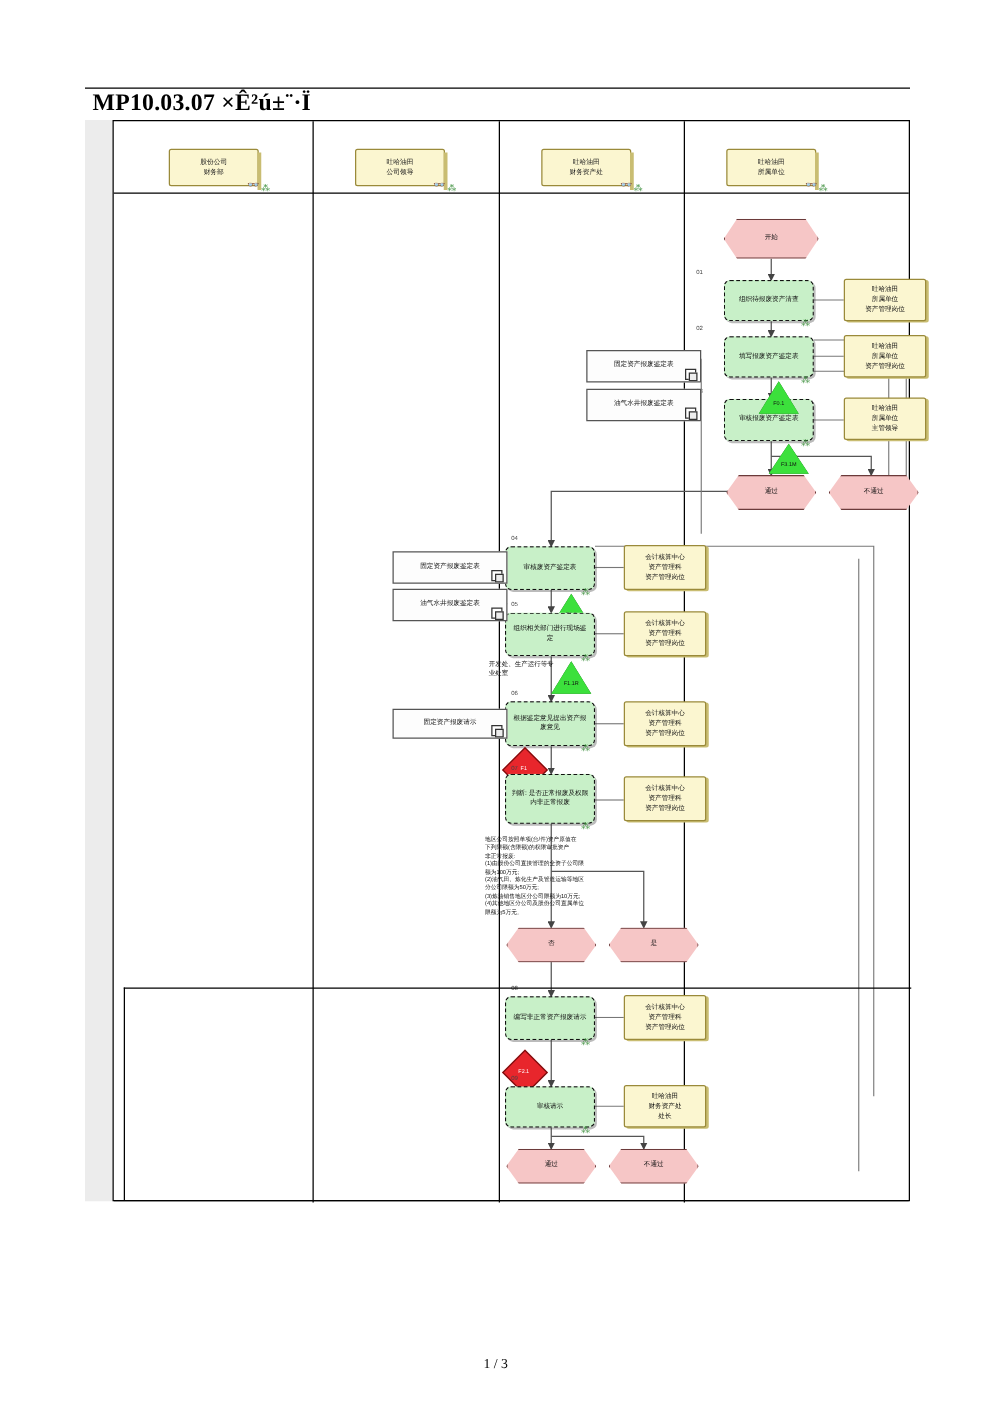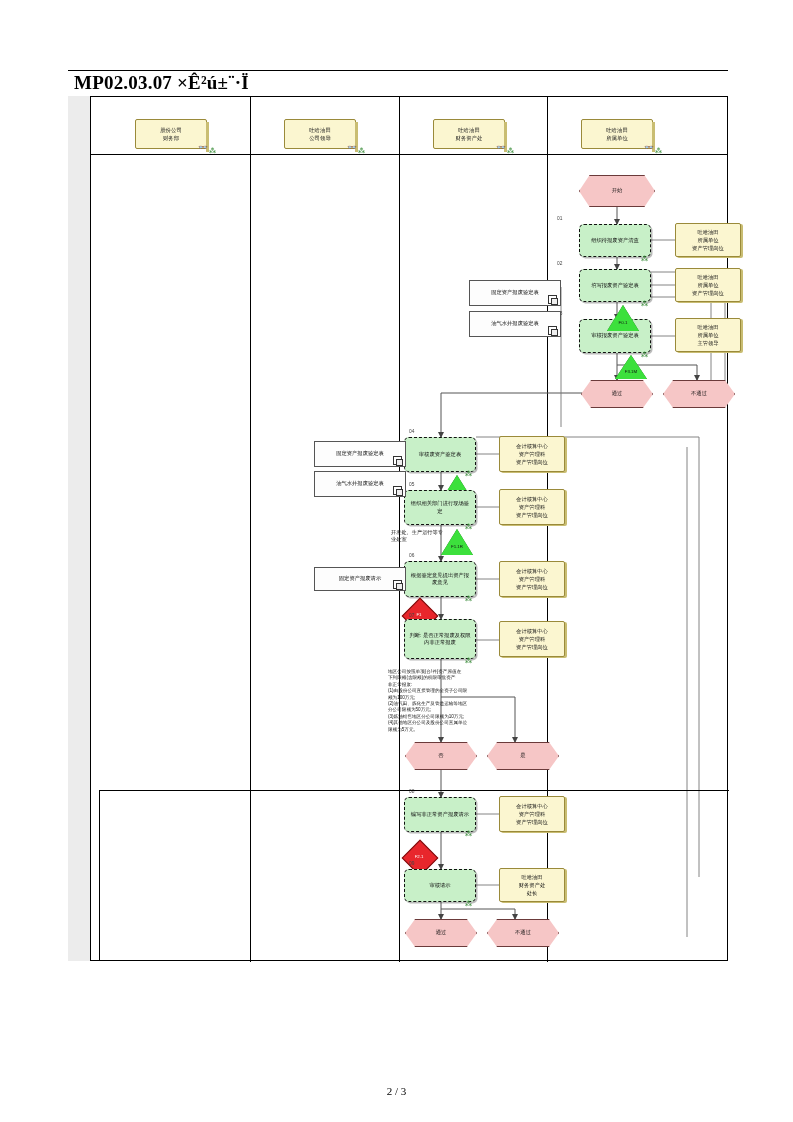--- a/index.html
+++ b/index.html
@@ -88,21 +88,21 @@
 
   #page-num{position:absolute;left:0;top:1085px;width:793px;text-align:center;
         font-size:11px;font-family:"Liberation Serif",serif;}
 </style>
 </head>
 <body>
 
 <div id="page">
 
   <div id="doc-title-bar"></div>
-  <div id="doc-title">MP02.03.07 ×Ê²ú±¨·Ï</div>
+  <div id="doc-title">MP10.03.07 ×Ê²ú±¨·Ï</div>
 
   <div id="grey-band"></div>
   <div id="left-grey"></div>
 
   <div id="diagram">
 
     <div class="lane-sep" style="left:159px;height:865px;"></div>
     <div class="lane-sep" style="left:308px;height:865px;"></div>
     <div class="lane-sep" style="left:456px;height:865px;"></div>
     <div id="lane-hr"></div>
@@ -385,14 +385,14 @@
     </div>
     <div class="node docbox" style="left:223px;top:470px;width:92px;height:24px;">
       <span>固定资产报废请示</span>
       <span class="doc-ic"></span>
     </div>
 
     <div style="position:absolute;left:8px;top:693px;width:630px;height:170px;border-left:1.1px solid #000;border-top:1.1px solid #000;box-sizing:border-box;"></div>
 
   </div>
 
-  <div id="page-num">2 / 3</div>
+  <div id="page-num">1 / 3</div>
 </div>
 
 </body></html>

